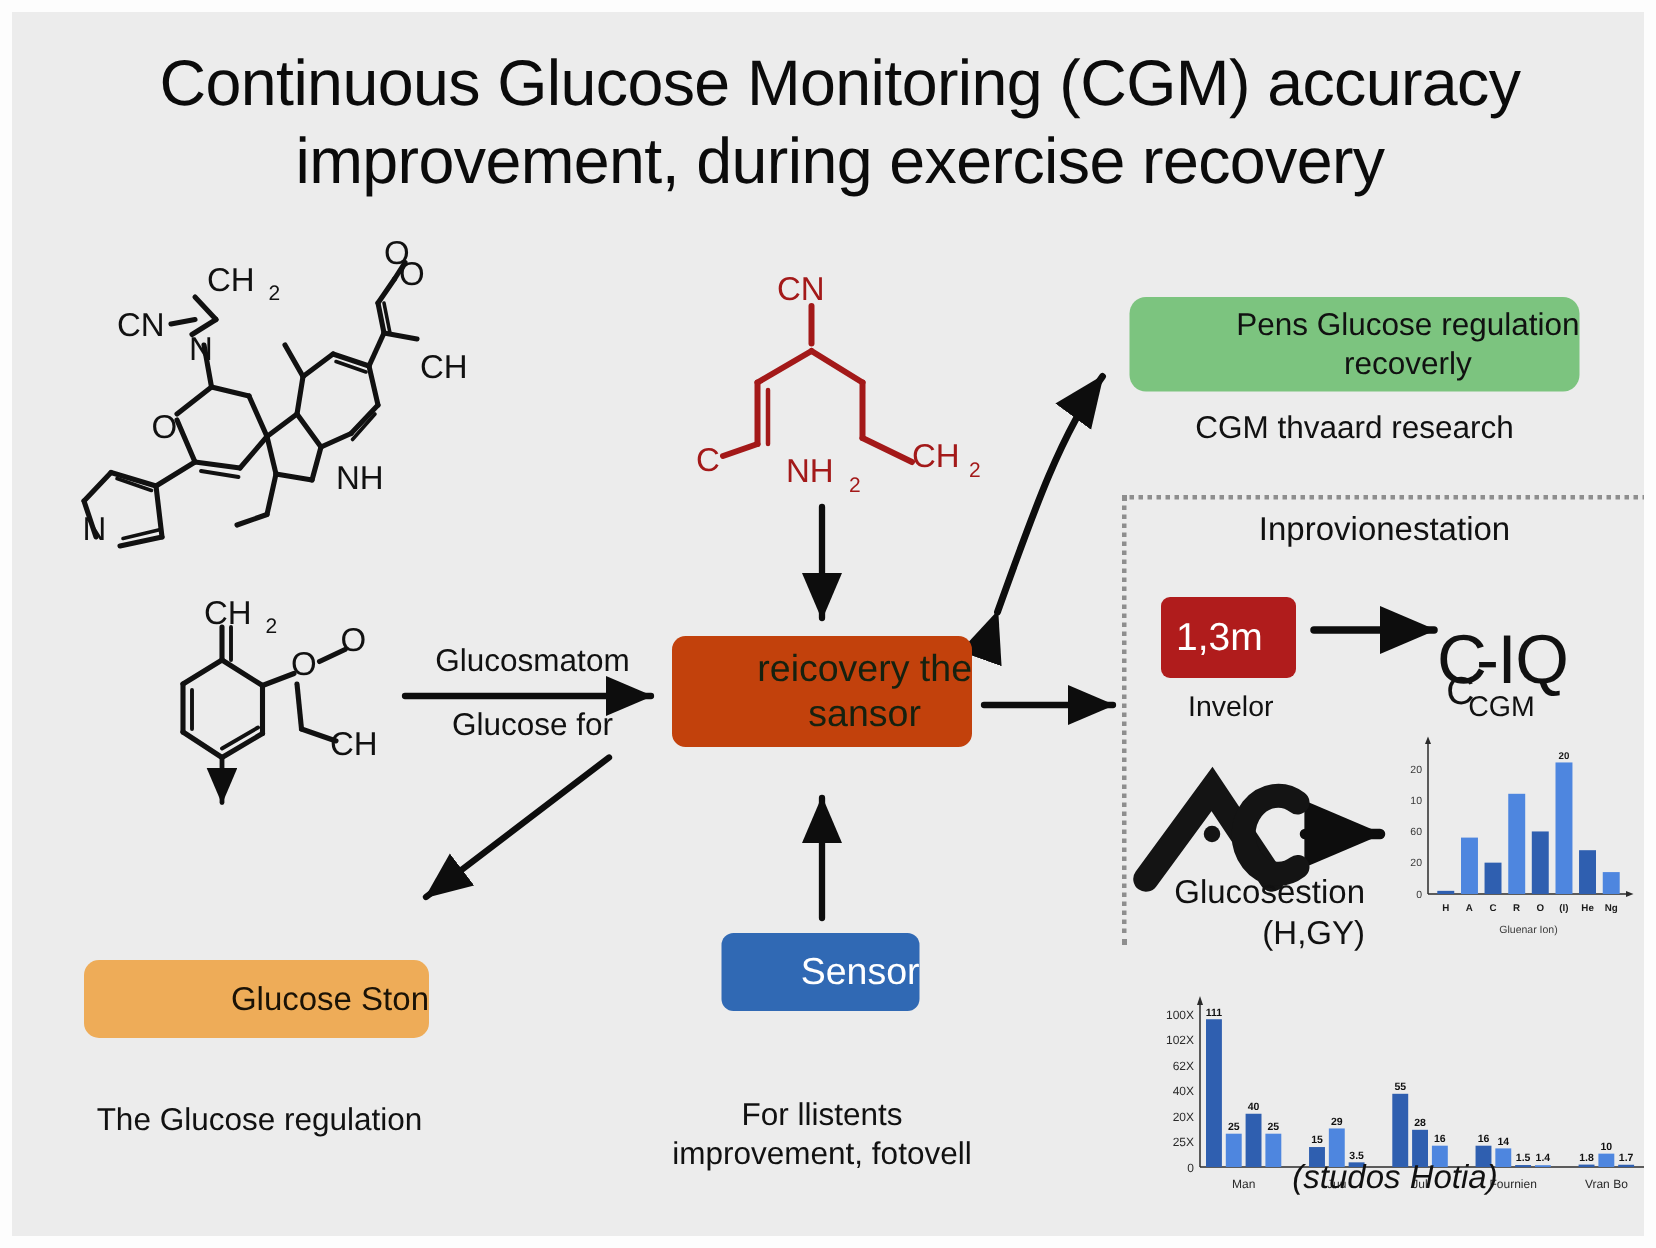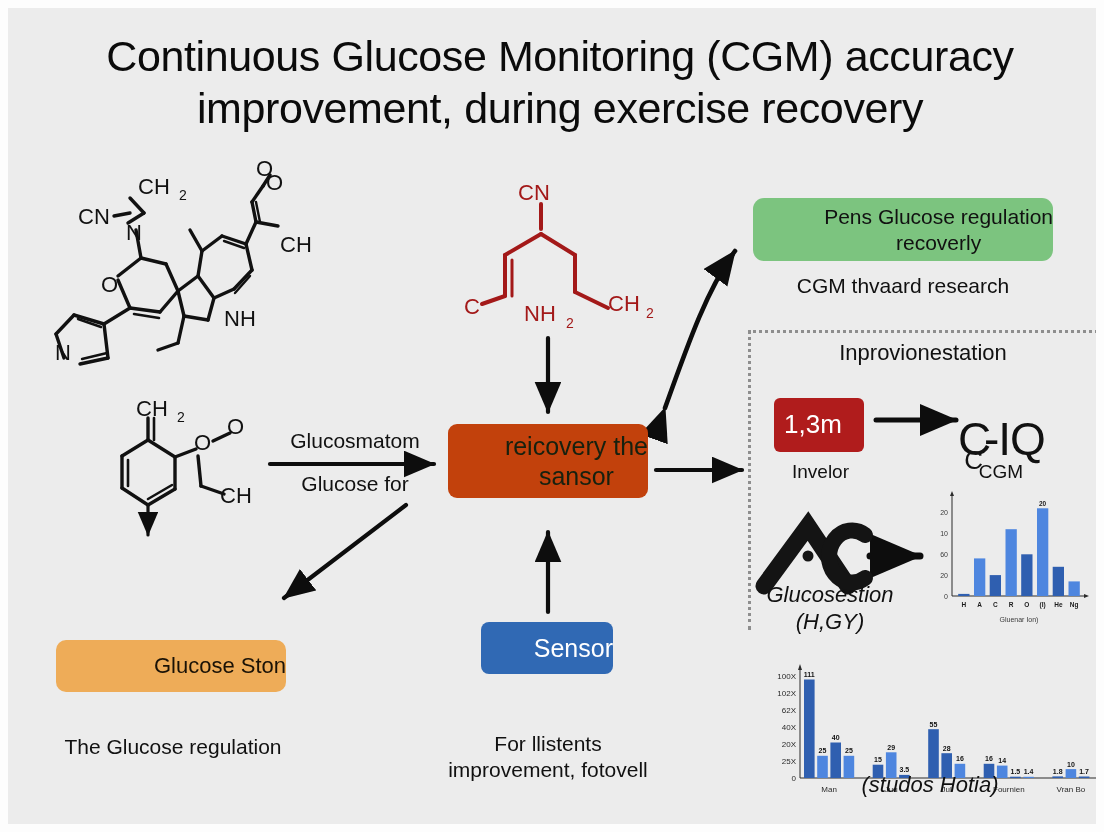--- a/index.html
+++ b/index.html
@@ -300,21 +300,21 @@
   <div class="node node-red">
     <span>1,3m</span>
   </div>
   <div class="cap small" style="left:760px; top:452px; width:105px; font-size:19px;">Invelor</div>
 
   <div style="position:absolute; left:950px; top:364px; width:140px; font-size:46px; color:#111; letter-spacing:-1px;margin-top:40px;">
     <span>C</span><span style="font-size:26px; position:relative; top:14px; left:-26px;">C</span><span style="position:relative; left:-24px;">-IQ</span>
   </div>
   <div class="cap small" style="left:948px; top:452px; width:90px; font-size:19px;">CGM</div>
 
-  <div class="cap" style="left:742px; top:574px; width:160px; font-size:22px; text-align:center;font-style:italic;">
+  <div class="cap" style="left:742px; top:574px; width:160px; font-size:22px; text-align:right;">
     <div>Glucosestion</div>
     <div>(H,GY)</div>
   </div>
 
   <div class="chart-mini">
     <svg class="chart-svg" viewBox="0 0 170 140" preserveAspectRatio="none">
       <g stroke="#2b2b2b" stroke-width="1" fill="none">
         <path d="M26,8 L26,110"></path>
         <path d="M26,110 L160,110"></path>
         <path d="M24,10 L26,5 L28,10 Z" fill="#2b2b2b" stroke="none"></path>

